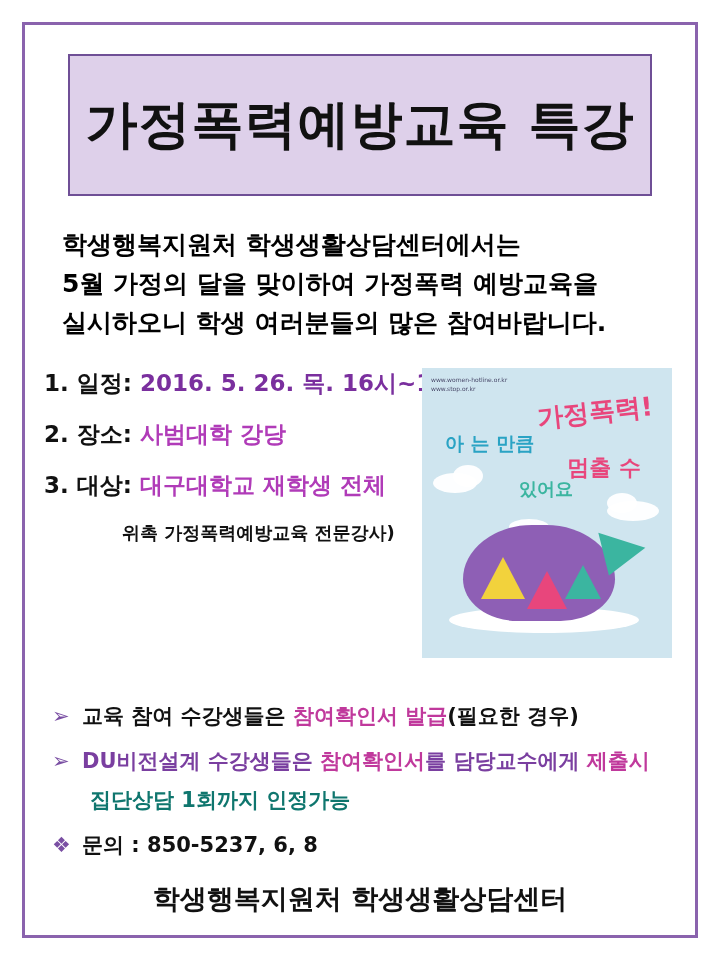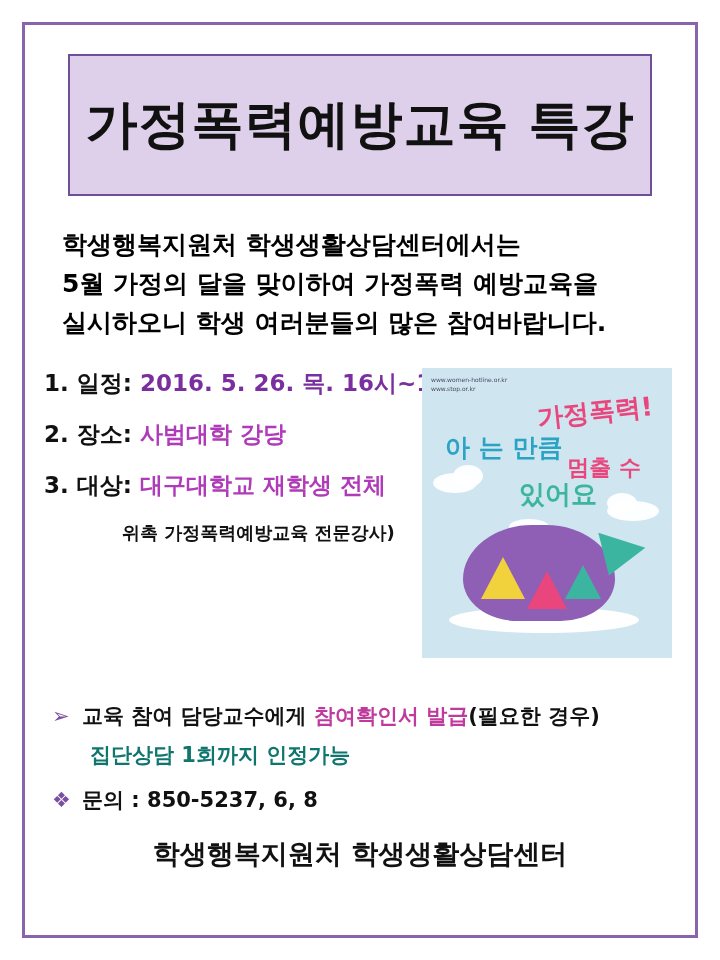--- a/index.html
+++ b/index.html
@@ -130,39 +130,39 @@
     font-size: 26px;
     font-weight: bold;
     color: #e8467c;
     transform: rotate(-6deg);
     white-space: nowrap;
   }
   .thumb .kr2 {
     position: absolute;
     left: 22px;
     top: 62px;
-    font-size: 25px;
+    font-size: 19px;
     font-weight: bold;
     color: #2aa3c4;
     white-space: nowrap;
   }
   .thumb .kr4 {
     position: absolute;
     right: 30px;
     top: 84px;
     font-size: 22px;
     font-weight: bold;
     color: #e8467c;
     white-space: nowrap;
   }
   .thumb .kr5 {
     position: absolute;
     left: 96px;
     top: 108px;
-    font-size: 26px;
+    font-size: 18px;
     font-weight: bold;
     color: #3bb5a0;
     white-space: nowrap;
   }
   .cloud {
     position: absolute;
     background: #ffffff;
     border-radius: 50%;
     opacity: .95;
   }
@@ -305,23 +305,26 @@
         <div class="tri" style="left:104px; bottom:48px; border-left:20px solid transparent; border-right:20px solid transparent; border-bottom:38px solid #e8467c;"></div>
         <div class="tri" style="left:142px; bottom:58px; border-left:18px solid transparent; border-right:18px solid transparent; border-bottom:34px solid #3bb5a0;"></div>
         <div class="whale-tail"></div>
       </div>
 
     </div>
 
     <div class="bullets">
 
       <div class="bullet-row">
-        <span class="bullet-mark">➢</span><span>교육 참여 담당교수에게 </span><span class="magenta">참여확인서 발급</span><span>(필요한 경우)</span>
-      </div>
-
+        <span class="bullet-mark">➢</span><span>교육 참여 수강생들은 </span><span class="magenta">참여확인서 발급</span><span>(필요한 경우)</span>
+      </div>
+
+      <div class="bullet-row">
+        <span class="bullet-mark">➢</span><span class="purple">DU비전설계 수강생들은 </span><span class="magenta">참여확인서</span><span class="purple">를 담당교수에게 </span><span class="magenta">제출시</span>
+      </div>
 
       <div class="indent">집단상담 1회까지 인정가능</div>
 
       <div class="bullet-row">
         <span class="bullet-mark">❖</span><span>문의 : 850-5237, 6, 8</span>
       </div>
 
     </div>
 
     <div class="footer">학생행복지원처 학생생활상담센터</div>

